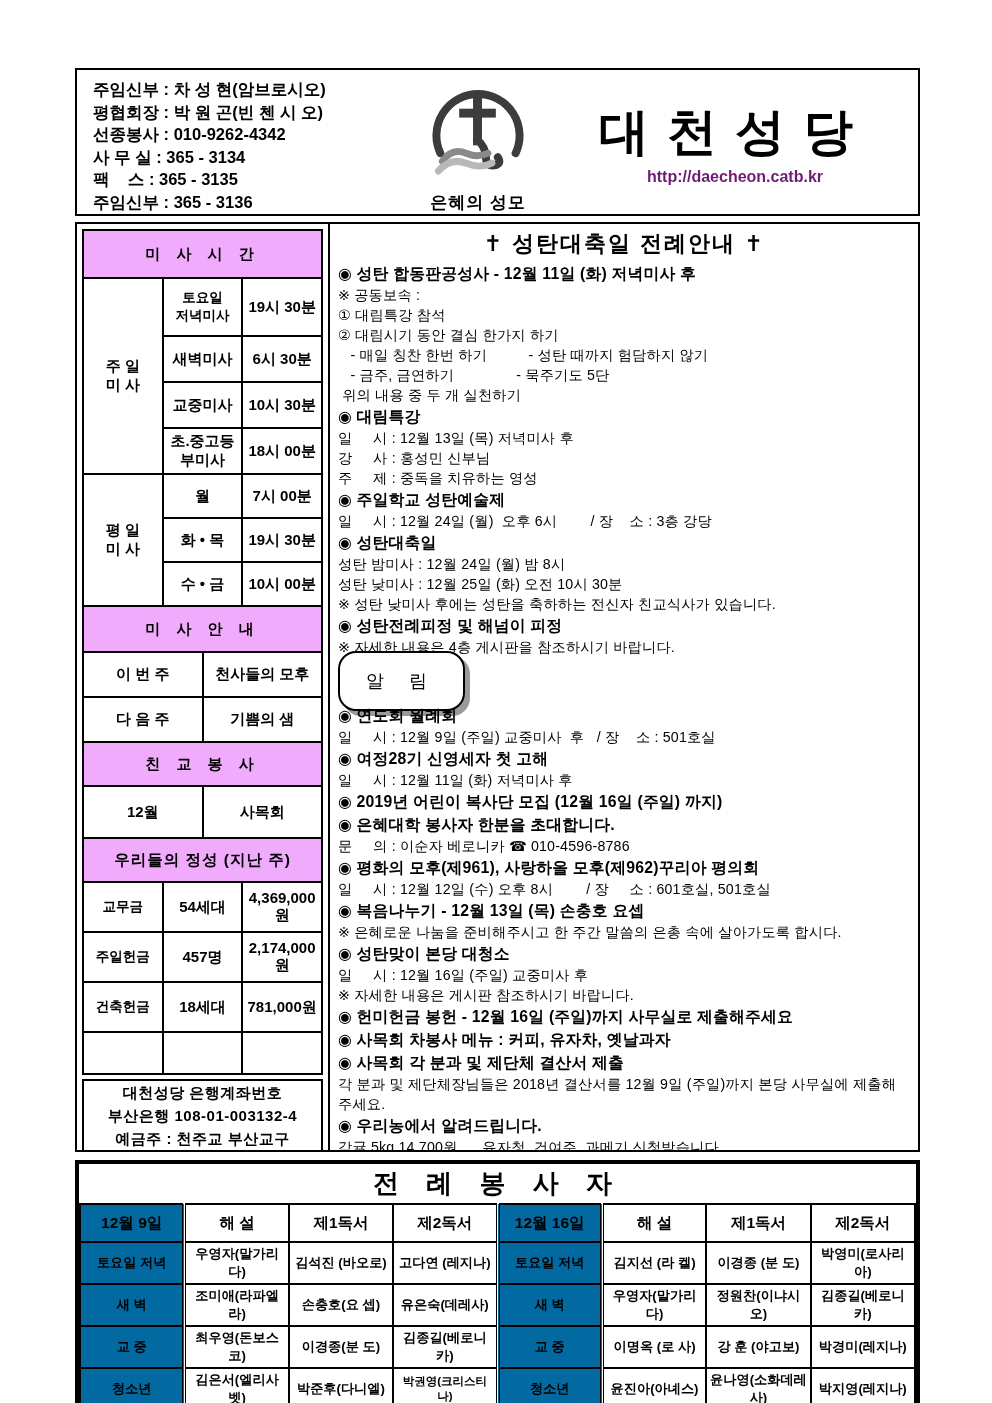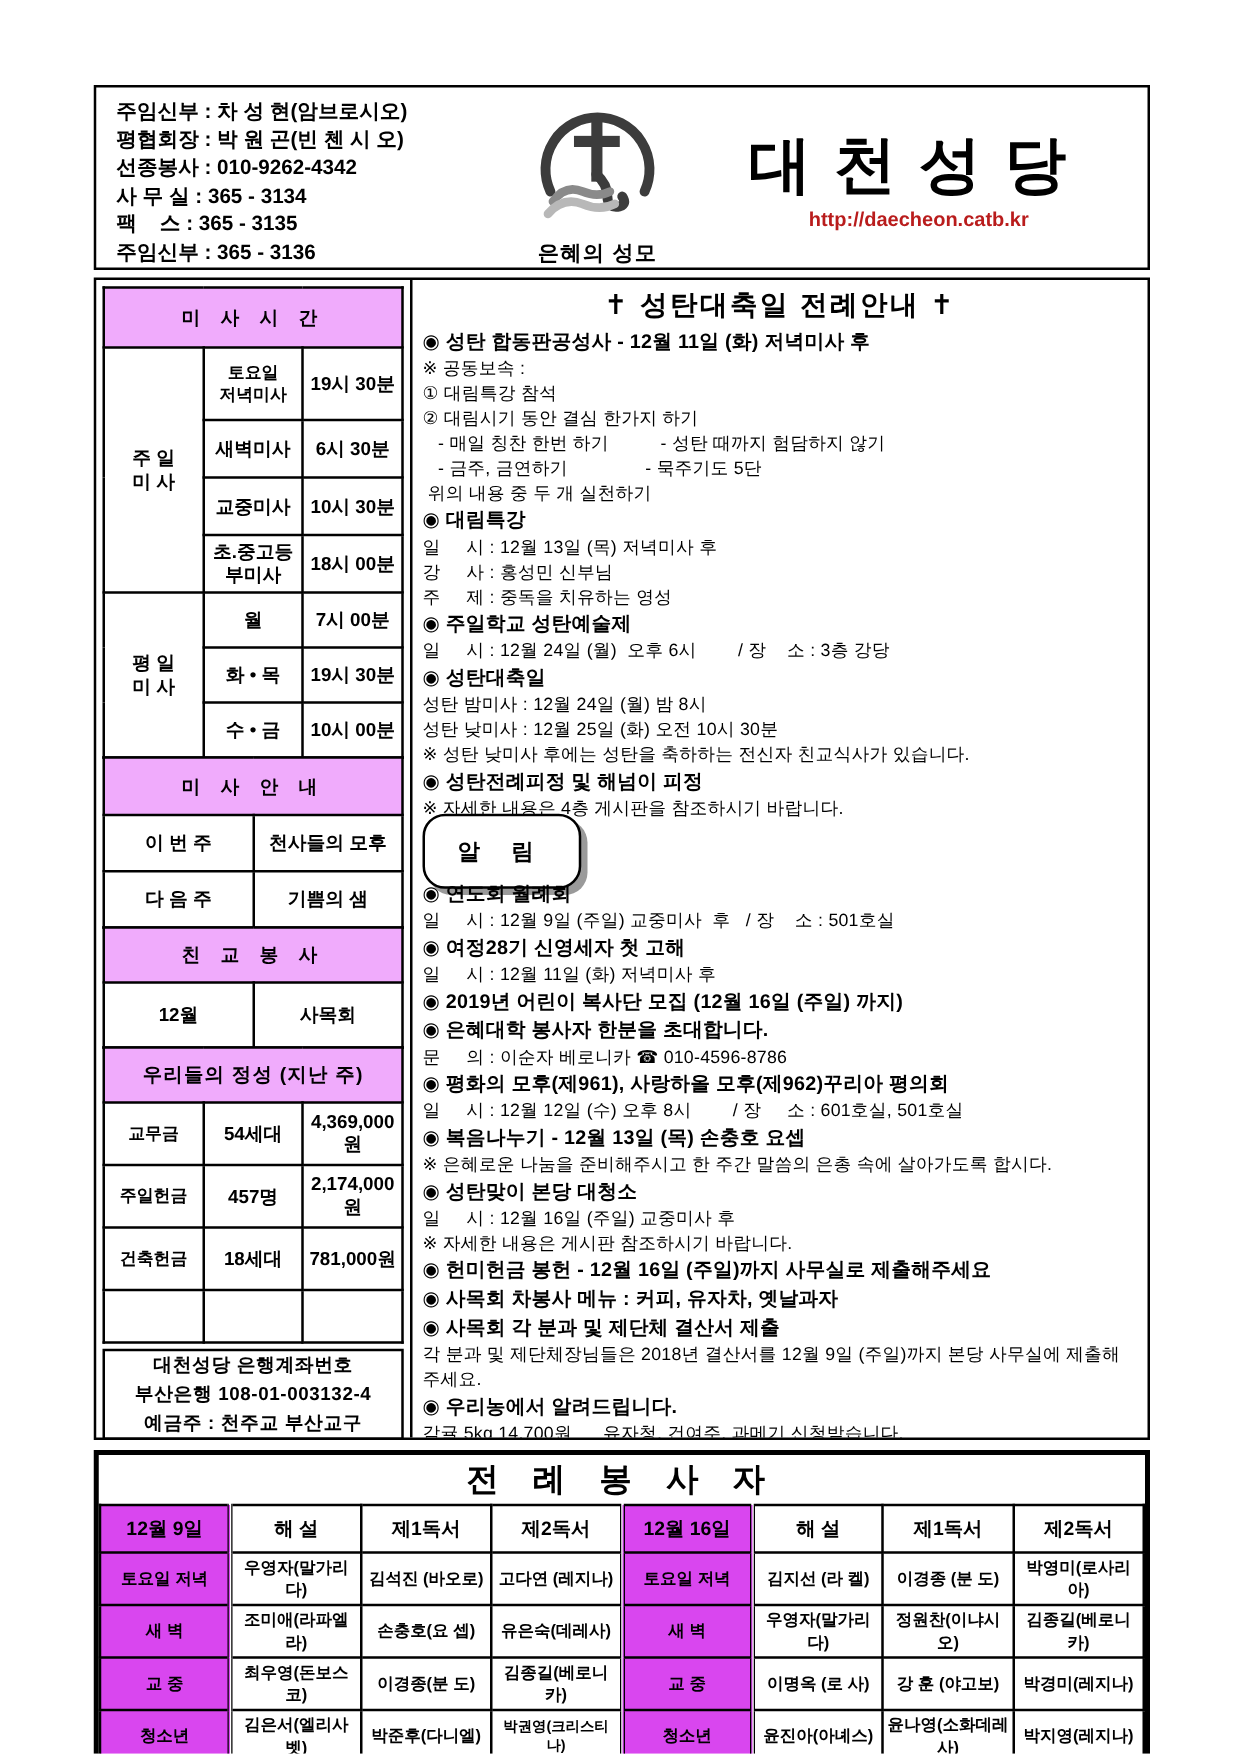--- a/index.html
+++ b/index.html
@@ -46,35 +46,35 @@
     text-align:center;letter-spacing:0.5px;}
   
   .main{flex:1;padding:4px 8px 0 8px;box-sizing:border-box;overflow:hidden;}
   .main-title{font-weight:bold;font-size:22px;text-align:center;letter-spacing:2px;line-height:32px;margin-bottom:2px;}
   .ln{white-space:pre-wrap;letter-spacing:0.2px;}
   .b{font-weight:bold;font-size:15.8px;line-height:23px;}
   .p{font-weight:normal;font-size:14.2px;line-height:20px;}
   .badge-row{height:42px;display:flex;align-items:center;margin:3px 0 2px 0;}
   .badge{
     display:inline-block;border:2.5px solid #000;border-radius:18px;
-    padding:16px 26px;font-weight:bold;font-size:18px;letter-spacing:10px;
+    padding:16px 26px;font-weight:normal;font-size:18px;letter-spacing:10px;
     box-shadow:5px 5px 0 #9a9a9a;background:#fff;
   }
   
   .servers-box{
     position:absolute;left:75px;top:1160px;width:845px;
     border:4px solid #000;box-sizing:border-box;
   }
   .sv-table{width:100%;border-collapse:collapse;table-layout:fixed;}
   .sv-table td{border:2px solid #000;text-align:center;vertical-align:middle;
     font-weight:bold;padding:2px 1px;box-sizing:border-box;}
   .sv-title{font-size:26px;letter-spacing:10px;height:40px;border:none !important;}
   .sv-h{height:38px;font-size:15.5px;}
   .sv-r{height:33px;font-size:13.2px;letter-spacing:0;}
-  .gray{background:#d946ef;}
+  .gray{background:#0369a1;}
   .dbl{border-left:4px double #000 !important;}
   .c-date{width:12.2%;} .c-n{width:12.6%;}
 </style>
 </head>
 <body>
 
 <div class="page">
 
   <div class="header-box">
     <div class="contact">주임신부 : 차 성 현(암브로시오)
@@ -89,21 +89,21 @@
         <rect x="49" y="18" width="9" height="52" fill="#3c3c3c"></rect>
         <rect x="35" y="33" width="37" height="9" fill="#3c3c3c"></rect>
         <path d="M 53 64 Q 62 72 62 82 Q 62 92 72 90 Q 78 88 74 82" fill="none" stroke="#3c3c3c" stroke-width="8" stroke-linecap="round"></path>
         <path d="M 18 86 Q 28 72 42 78 Q 54 83 64 78" fill="none" stroke="#8a8a8a" stroke-width="7" stroke-linecap="round"></path>
         <path d="M 14 96 Q 26 82 42 88 Q 56 94 68 88" fill="none" stroke="#b8b8b8" stroke-width="7" stroke-linecap="round"></path>
       </svg>
       <div class="logo-caption">은혜의 성모</div>
     </div>
     <div class="name-wrap">
       <div class="church-name">대천성당</div>
-      <div class="church-url" style="color:#b91c1c">http://daecheon.catb.kr</div>
+      <div class="church-url" style="color:#701a75">http://daecheon.catb.kr</div>
     </div>
   </div>
 
   <div class="middle-box">
 
     <div class="sidebar">
       <table class="sb-table">
         <tbody>
             <tr>
               <td colspan="3" class="sb-head">미 사 시 간</td>

